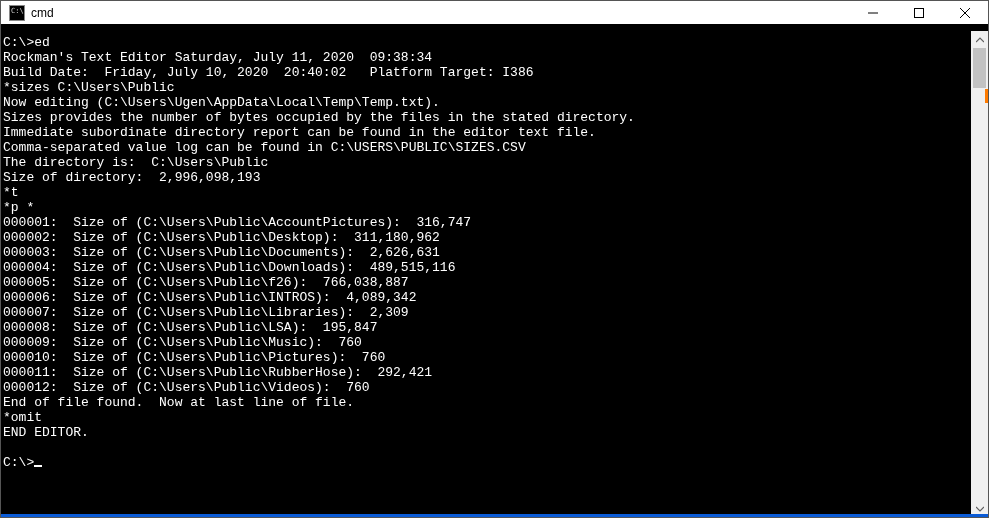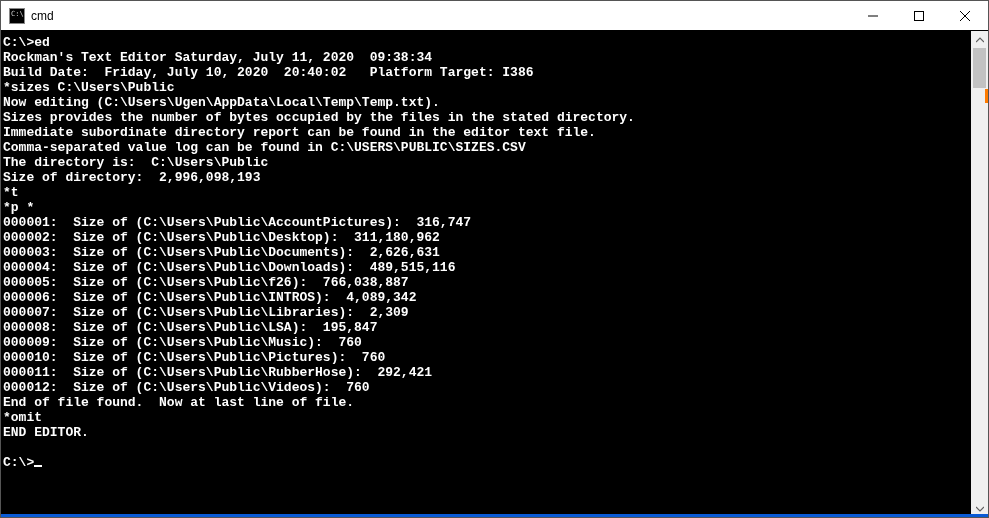--- a/index.html
+++ b/index.html
@@ -1,25 +1,25 @@
 <!DOCTYPE html>
 <html><head>
 <meta charset="utf-8">
 <style>
   * { margin: 0; padding: 0; box-sizing: border-box; }
   html, body { width: 989px; height: 518px; overflow: hidden; font-family: "Segoe UI", Arial, sans-serif; background: #fff; }
   .window { width: 989px; height: 518px; background: #fff; display: flex; flex-direction: column; border: 1px solid #555; position: relative; }
-  .titlebar { height: 30px; background: #fff; display: flex; align-items: center; padding: 0 0 0 8px; border-bottom: 1px solid #000000; }
+  .titlebar { height: 30px; background: #fff; display: flex; align-items: center; padding: 0 0 0 8px; border-bottom: 7px solid #000000; }
   .titlebar-icon { width: 16px; height: 16px; background: #000; border: 1px solid #888; margin-right: 6px; position: relative; }
   .titlebar-icon::after { content: "C:\\"; color: #ccc; font-size: 7px; position: absolute; top: 1px; left: 1px; font-family: Consolas, monospace; }
   .titlebar-text { font-size: 12px; color: #000; flex: 1; }
   .winctrls { display: flex; height: 100%; }
   .winbtn { width: 46px; height: 100%; display: flex; align-items: center; justify-content: center; background: transparent; border: none; font-family: inherit; }
   .winbtn svg { width: 10px; height: 10px; }
-  .client { flex: 1; display: flex; background: #0ea5e9; position: relative; font-weight: bold; }
+  .client { flex: 1; display: flex; background: #0ea5e9; position: relative; }
   .terminal { flex: 1; background: #000; color: #fff; font-family: Consolas, "Courier New", monospace; font-size: 13px; line-height: 15px; padding: 4px 2px 2px 2px; white-space: pre; overflow: hidden; }
   .scrollbar { width: 17px; background: #f0f0f0; display: flex; flex-direction: column; }
   .sb-btn { height: 17px; background: #f0f0f0; display: flex; align-items: center; justify-content: center; border: none; }
   .sb-btn svg { width: 8px; height: 8px; }
   .sb-track { flex: 1; background: #f0f0f0; position: relative; }
   .sb-thumb { position: absolute; left: 2px; right: 2px; top: 0; height: 40px; background: #c2c2c2; }
   .cursor { display: inline-block; width: 8px; height: 2px; background: #fff; vertical-align: -1px; }
   .edge-orange { position:absolute; right:0; top:58px; width:3px; height:14px; background:#ff7b00; }
   .bottom-blue { position:absolute; left:0; right:0; bottom:0; height:3px; background:#0a5bd6; }
 </style>

